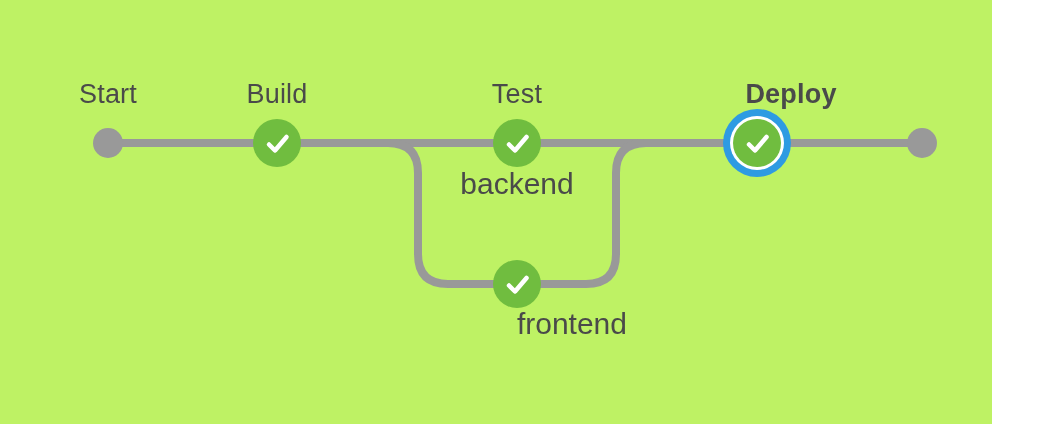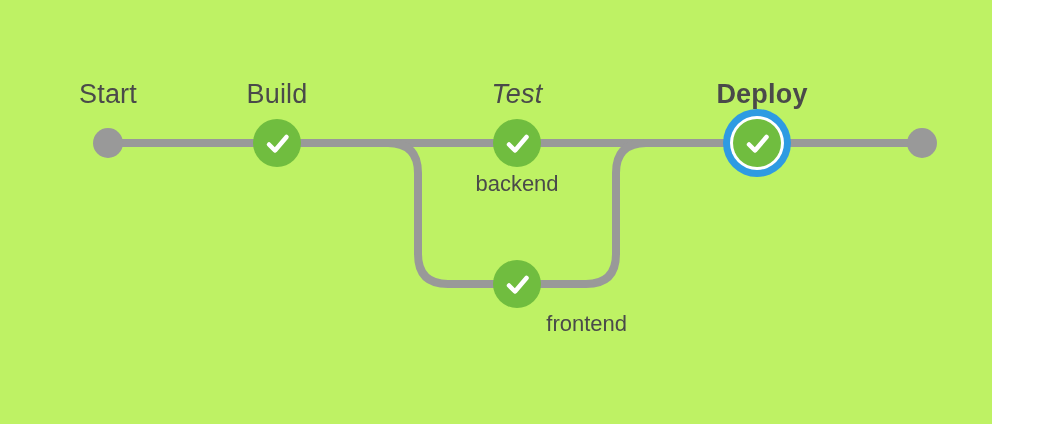--- a/index.html
+++ b/index.html
@@ -26,30 +26,30 @@
     width: 220px;
     text-align: center;
     font-size: 27px;
     line-height: 32px;
     color: #4a4a4a;
     letter-spacing: 0.2px;
     user-select: none;
   }
   #label-start  { left: -2px; }
   #label-build  { left: 167px; }
-  #label-test   { left: 407px; font-style: italic; }
-  #label-deploy { left: 652px; font-weight: bold; }
+  #label-test   { left: 407px; }
+  #label-deploy { left: 681px; font-weight: bold; }
   #label-end    { left: 812px; }
 
   .job-label {
     position: absolute;
     left: 407px;
     width: 220px;
     text-align: center;
-    font-size: 22px;
+    font-size: 30px;
     line-height: 26px;
     color: #4a4a4a;
     user-select: none;
   }
   #job-backend  { top: 171px; }
   #job-frontend { top: 311px; text-align: right; }
 
   .endpoint-dot {
     position: absolute;
     top: 128px;

